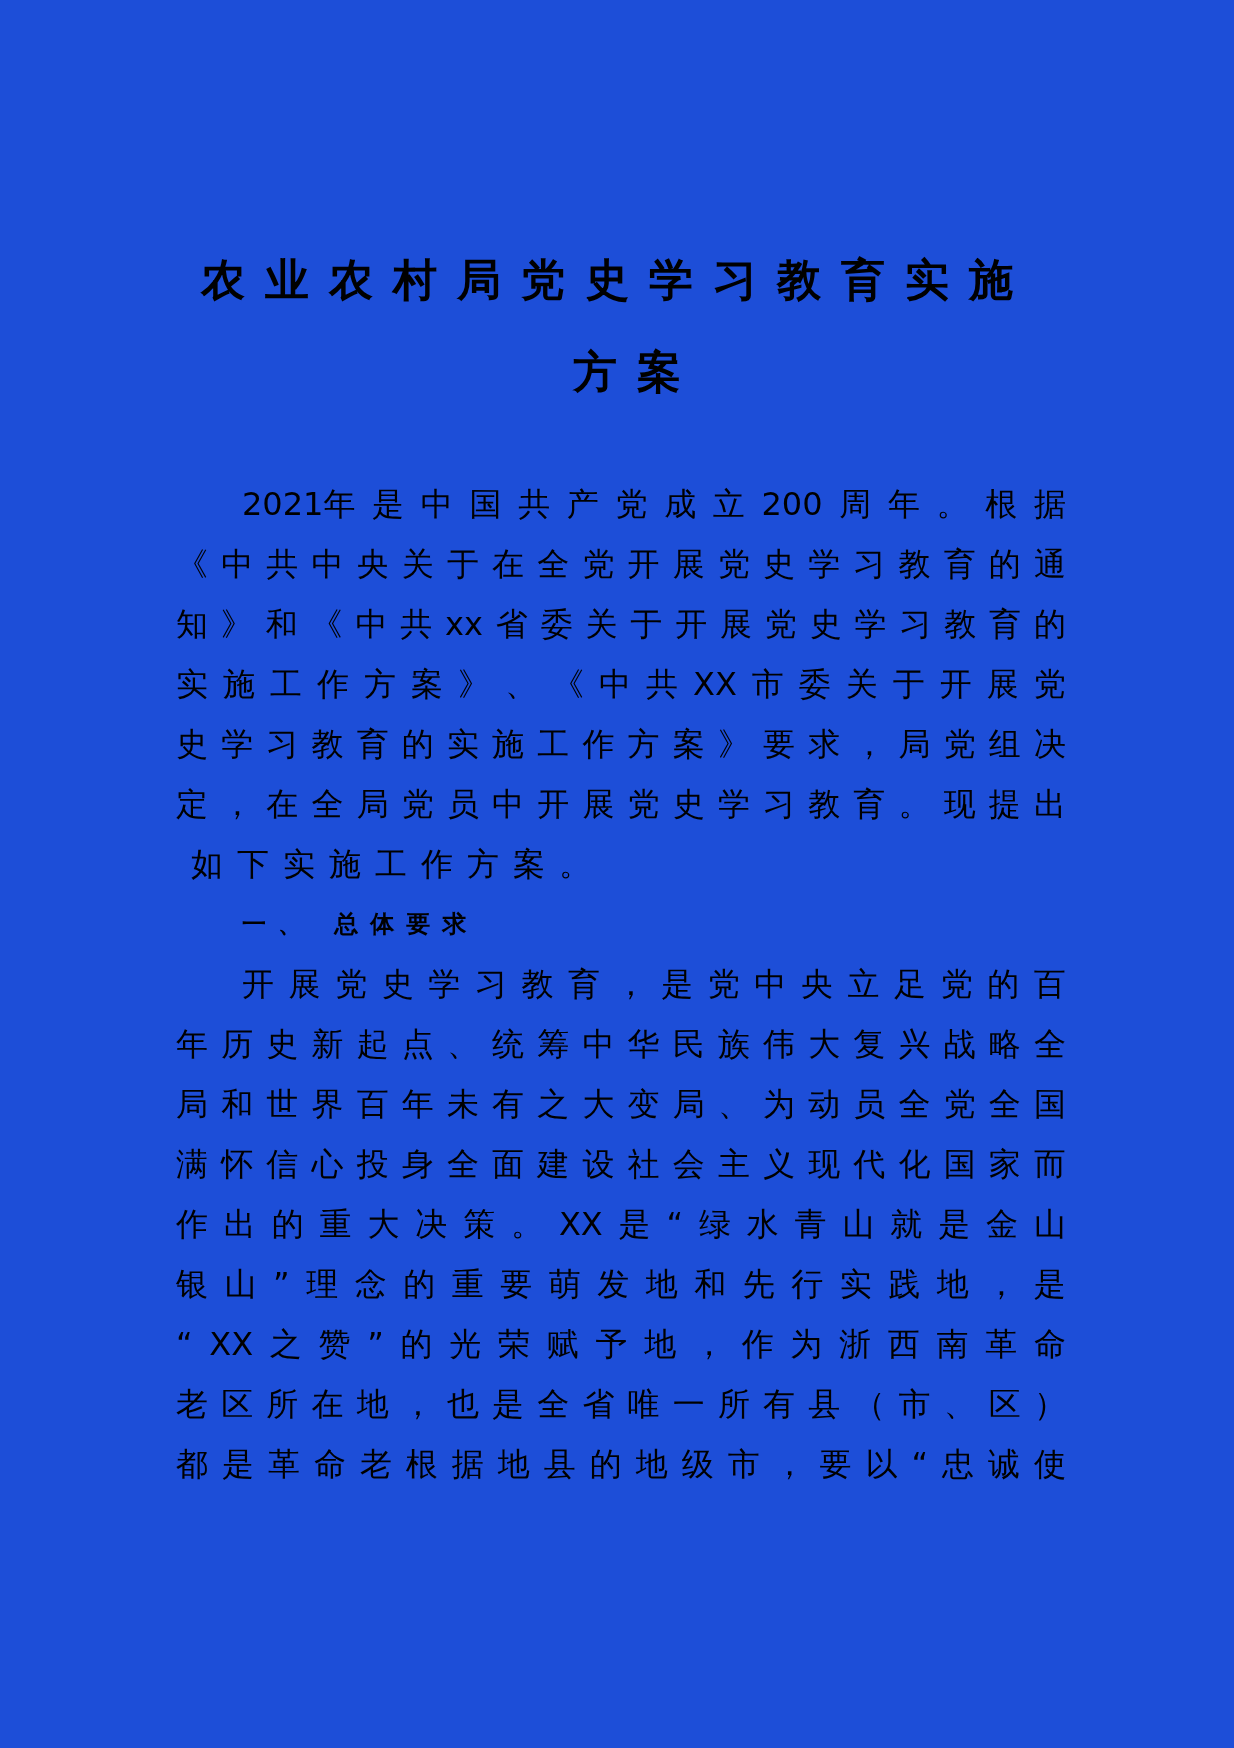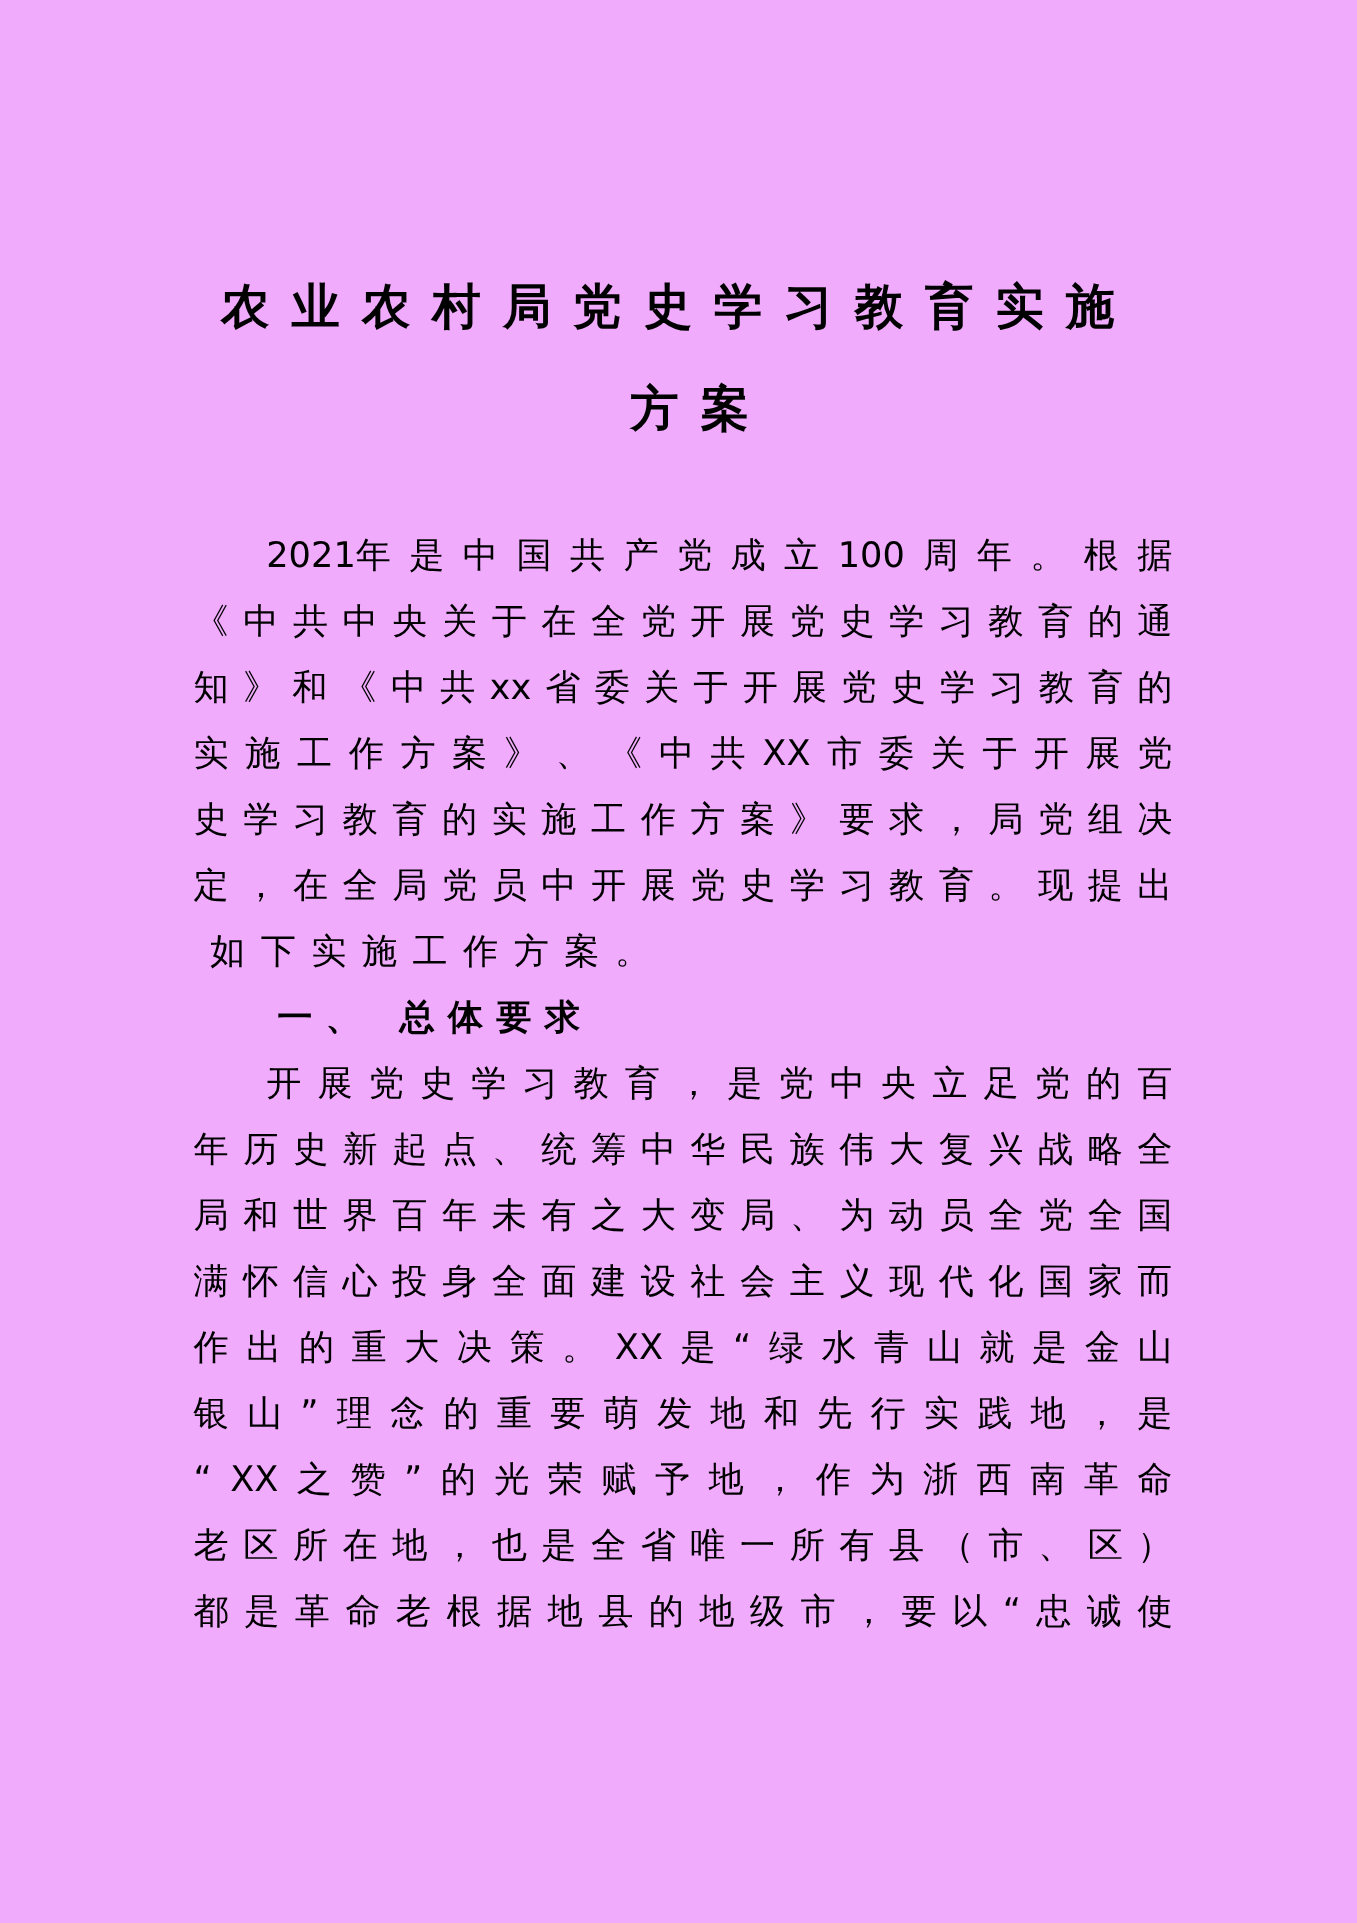--- a/index.html
+++ b/index.html
@@ -1,44 +1,44 @@
 <!DOCTYPE html>
 <html><head>
   <meta charset="utf-8">
   <style>
     html, body { margin: 0; padding: 0; background: #ffffff; }
     body { width: 1234px; height: 1748px; position: relative; overflow: hidden; font-family: "DejaVu Sans", sans-serif; color: #000; }
-    .page { position: absolute; left: 0; top: 0; width: 1234px; height: 1748px; background: #f0abfc; }
+    .page { position: absolute; left: 0; top: 0; width: 1234px; height: 1748px; background: #1d4ed8; }
     .title-line { position: absolute; left: 0; width: 1234px; text-align: center; font-weight: bold; font-size: 44px; letter-spacing: 20px; line-height: 60px; white-space: nowrap; }
     .t1 { top: 250px; }
     .t2 { top: 342px; padding-left: 20px; }
     .line { position: absolute; left: 176px; width: 890px; font-size: 32px; line-height: 40px; white-space: nowrap; display: flex; justify-content: space-between; }
     .line.indent { left: 242px; width: 824px; }
     .line.last { justify-content: flex-start; letter-spacing: 14px; margin-left: 15px; }
-    .heading { position: absolute; left: 252px; font-size: 32px; line-height: 40px; font-weight: bold; letter-spacing: 12px; white-space: nowrap; }
+    .heading { position: absolute; left: 242px; font-size: 24px; line-height: 40px; font-weight: bold; letter-spacing: 12px; white-space: nowrap; }
     .line span { display: inline-block; }
   </style>
 </head>
 <body>
 
 <div class="page">
   <div class="title-line t1">农业农村局党史学习教育实施</div>
   <div class="title-line t2">方案</div>
 
   <div class="line indent" style="top:484px;">
       <span>2021年</span>
       <span>是</span>
       <span>中</span>
       <span>国</span>
       <span>共</span>
       <span>产</span>
       <span>党</span>
       <span>成</span>
       <span>立</span>
-      <span>100</span>
+      <span>200</span>
       <span>周</span>
       <span>年</span>
       <span>。</span>
       <span>根</span>
       <span>据</span>
     </div>
   <div class="line" style="top:544px;">
       <span>《</span>
       <span>中</span>
       <span>共</span>

